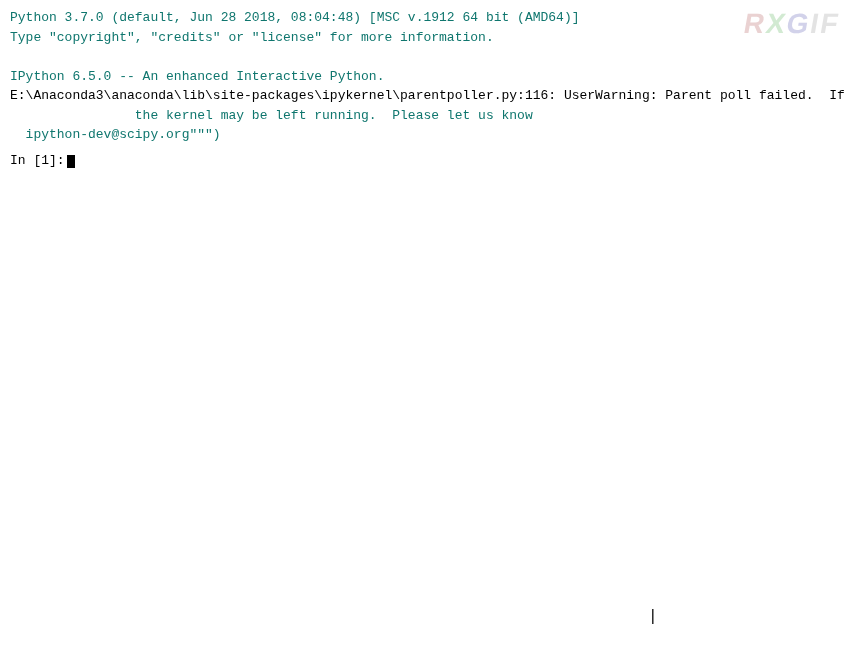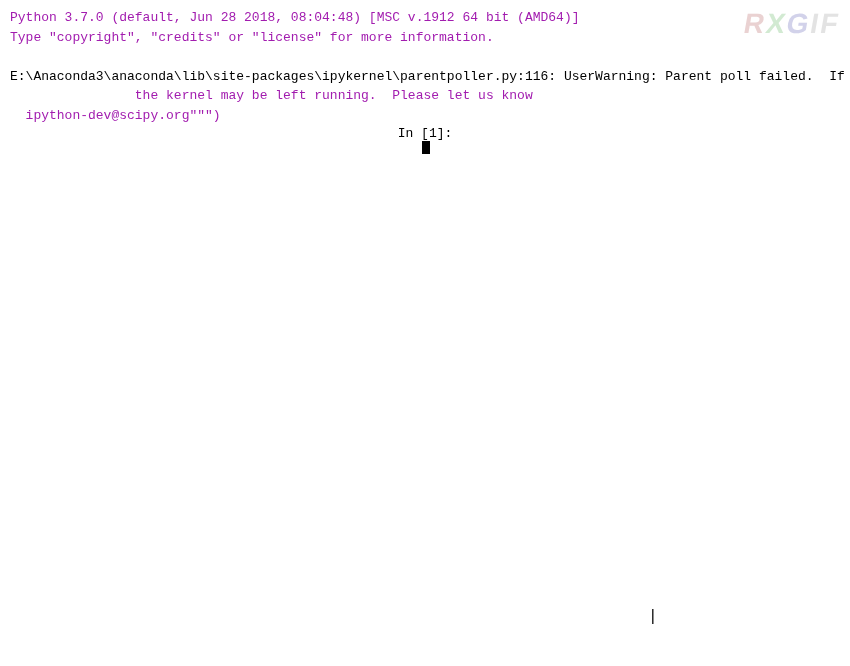--- a/index.html
+++ b/index.html
@@ -23,32 +23,31 @@
       background-color: #ffffff;
       position: relative;
       padding: 8px 10px;
       color: #000000;
       overflow: hidden;
     }
 
     .terminal-line {
       white-space: pre;
       line-height: 1.5;
-      color: #a21caf;
+      color: #0f766e;
     }
 
     .terminal-line.warning {
       color: #000000;
     }
 
     .prompt-line {
       display: flex;
-      align-items: center;
-      margin-top: 1px;
-      flex-direction: column;
+      align-items: flex-end;
+      margin-top: 8px;
     }
 
     .prompt-text {
       color: #000000;
       white-space: pre;
     }
 
     .cursor {
       display: inline-block;
       width: 8px;
@@ -96,20 +95,21 @@
 <div class="terminal-container">
 
   <div class="watermark">
     <span>R</span><span>X</span><span>G</span><span>I</span><span>F</span>
   </div>
 
   <div>
     <div class="terminal-line">Python 3.7.0 (default, Jun 28 2018, 08:04:48) [MSC v.1912 64 bit (AMD64)]</div>
     <div class="terminal-line">Type "copyright", "credits" or "license" for more information.</div>
     <div class="terminal-line">&nbsp;</div>
+    <div class="terminal-line">IPython 6.5.0 -- An enhanced Interactive Python.</div>
     <div class="terminal-line warning">E:\Anaconda3\anaconda\lib\site-packages\ipykernel\parentpoller.py:116: UserWarning: Parent poll failed.  If the fronten</div>
     <div class="terminal-line">                the kernel may be left running.  Please let us know</div>
     <div class="terminal-line">  ipython-dev@scipy.org""")</div>
   </div>
 
   <div class="prompt-line">
     <span class="prompt-text">In [1]:</span>
     <span class="cursor"></span>
   </div>
 

